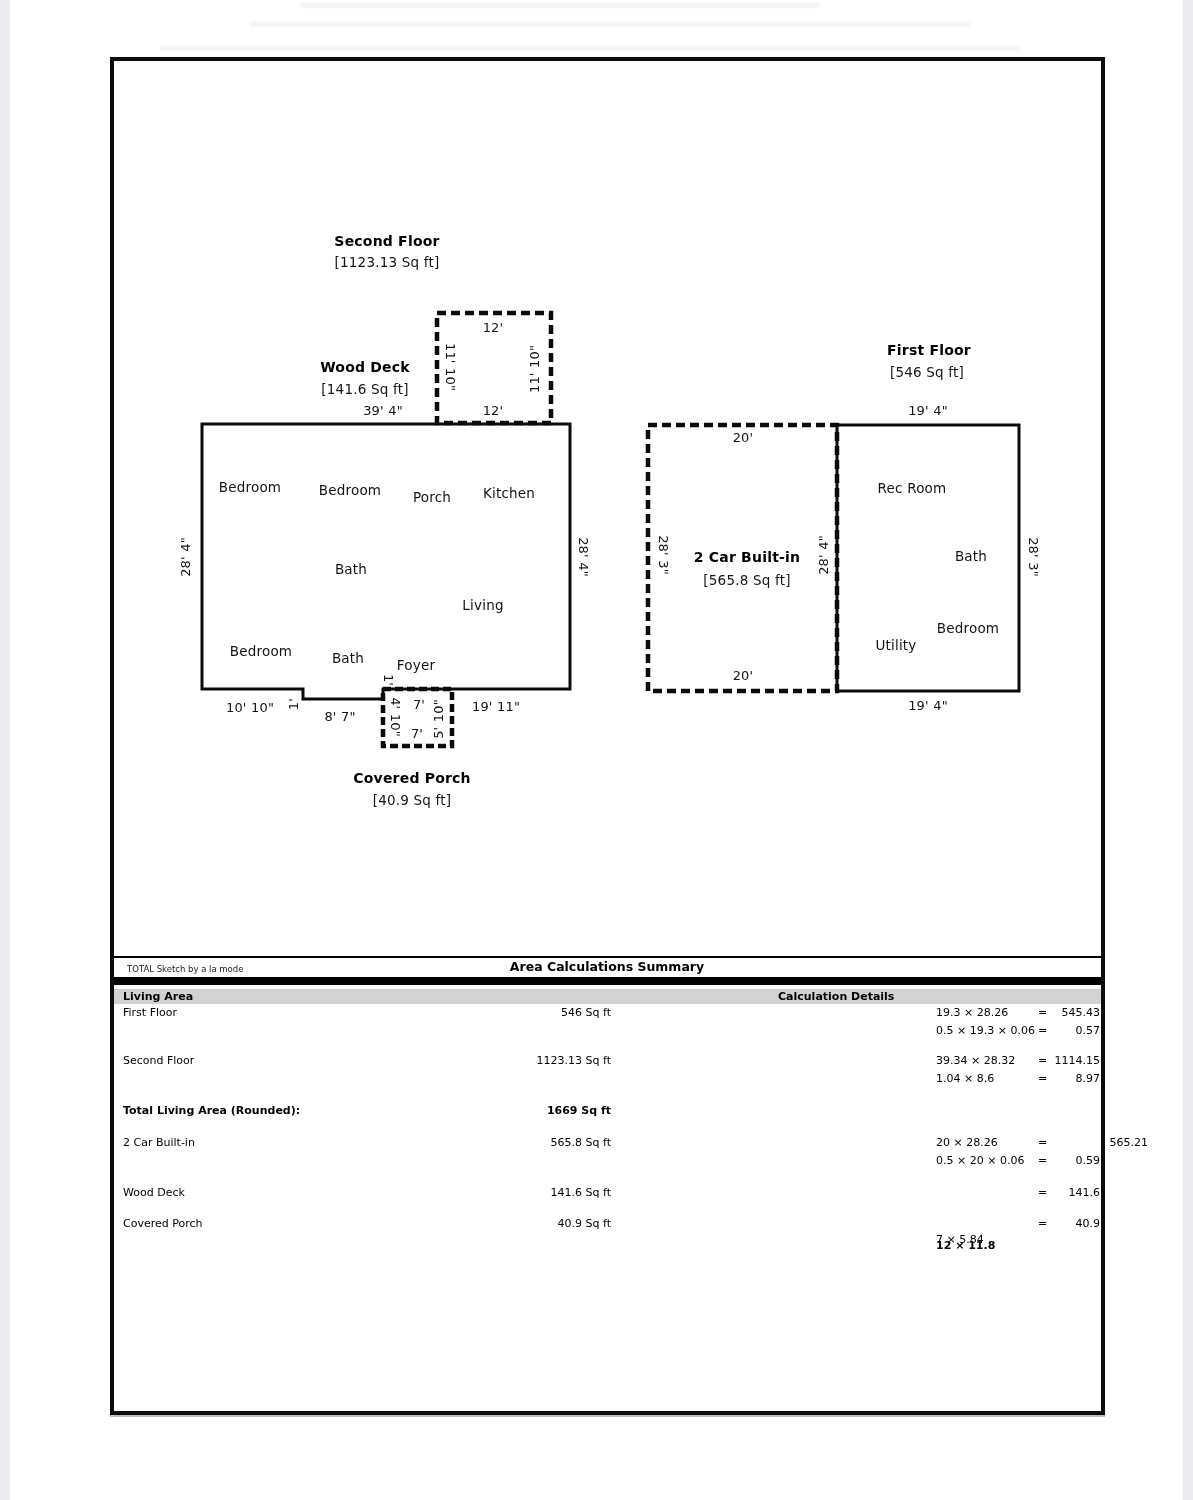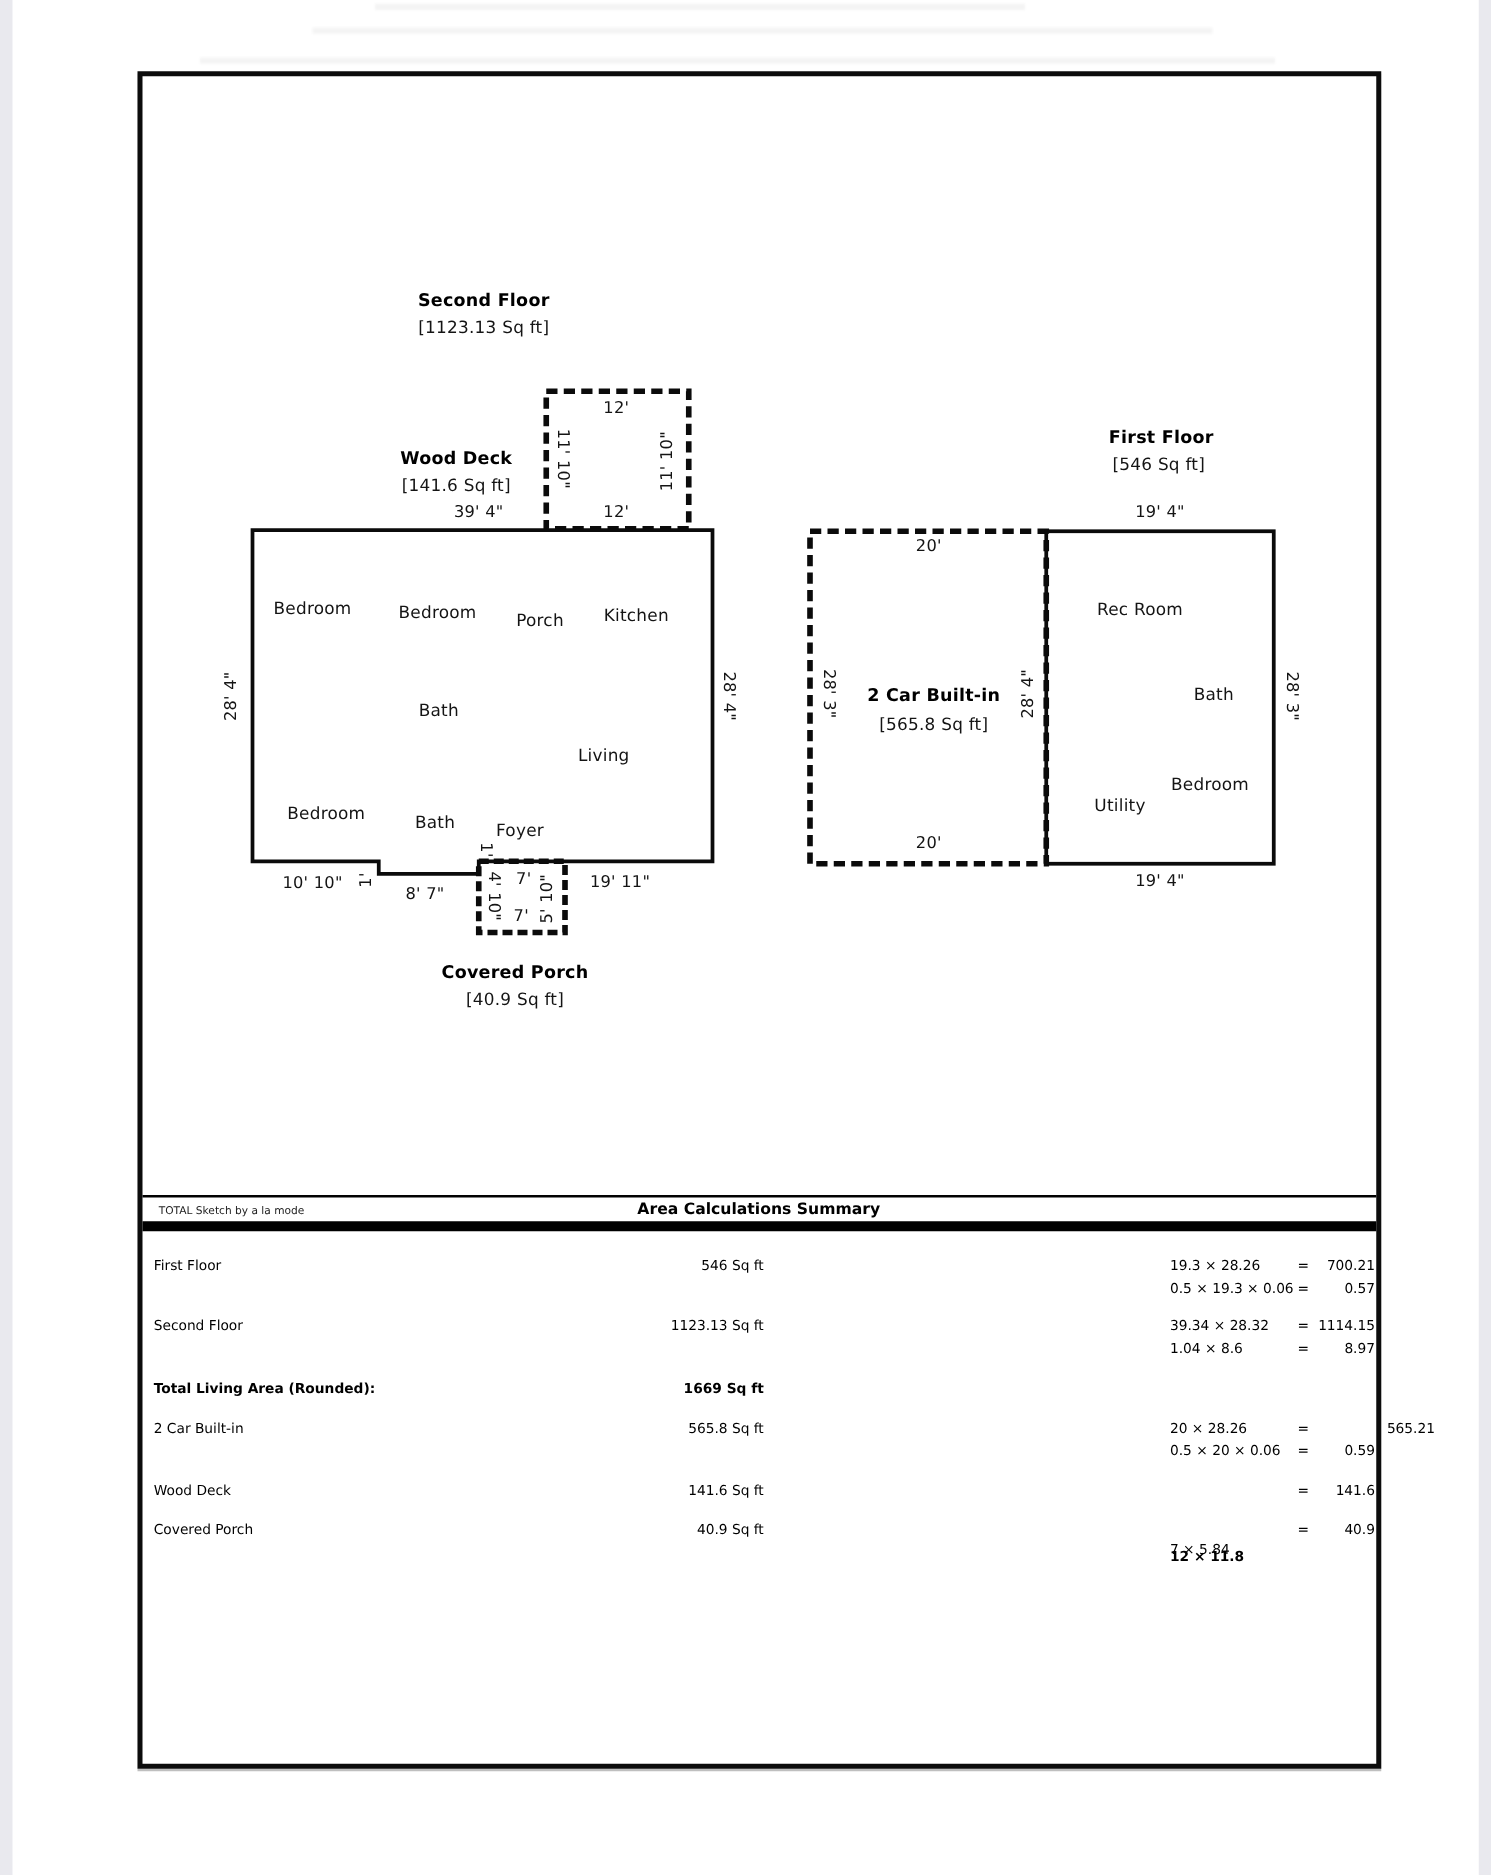--- a/index.html
+++ b/index.html
@@ -101,26 +101,30 @@
     <div class="lbl" style="left:902px;top:488px;">Rec Room</div>
     <div class="lbl" style="left:961px;top:556px;">Bath</div>
     <div class="lbl" style="left:958px;top:628px;">Bedroom</div>
     <div class="lbl" style="left:886px;top:645px;">Utility</div>
 
     <div class="rule" style="top:956px;height:2px;"></div>
     <div class="tx sm" style="left:117px;top:962px;">TOTAL Sketch by a la mode</div>
     <div class="tx ttl" style="left:597px;top:960px;">Area Calculations Summary</div>
     <div class="rule" style="top:977px;height:8px;"></div>
 
+    <div class="band" style="top:989px;">
+      <div class="tx b" style="left:9px;">Living Area</div>
+      <div class="tx b" style="left:664px;">Calculation Details</div>
+    </div>
 
     <div class="tx" style="left:113px;top:1006px;">First Floor</div>
     <div class="tx ra" style="left:420px;top:1006px;width:181px;">546 Sq ft</div>
     <div class="tx" style="left:926px;top:1006px;">19.3 × 28.26</div>
     <div class="tx" style="left:1028px;top:1006px;">=</div>
-    <div class="tx ra" style="left:1012px;top:1006px;width:78px;">700.21</div>
+    <div class="tx ra" style="left:1012px;top:1006px;width:78px;">545.43</div>
     <div class="tx" style="left:926px;top:1024px;">0.5 × 19.3 × 0.06</div>
     <div class="tx" style="left:1028px;top:1024px;">=</div>
     <div class="tx ra" style="left:1012px;top:1024px;width:78px;">0.57</div>
 
     <div class="tx" style="left:113px;top:1054px;">Second Floor</div>
     <div class="tx ra" style="left:420px;top:1054px;width:181px;">1123.13 Sq ft</div>
     <div class="tx" style="left:926px;top:1054px;">39.34 × 28.32</div>
     <div class="tx" style="left:1028px;top:1054px;">=</div>
     <div class="tx ra" style="left:1012px;top:1054px;width:78px;">1114.15</div>
     <div class="tx" style="left:926px;top:1072px;">1.04 × 8.6</div>

